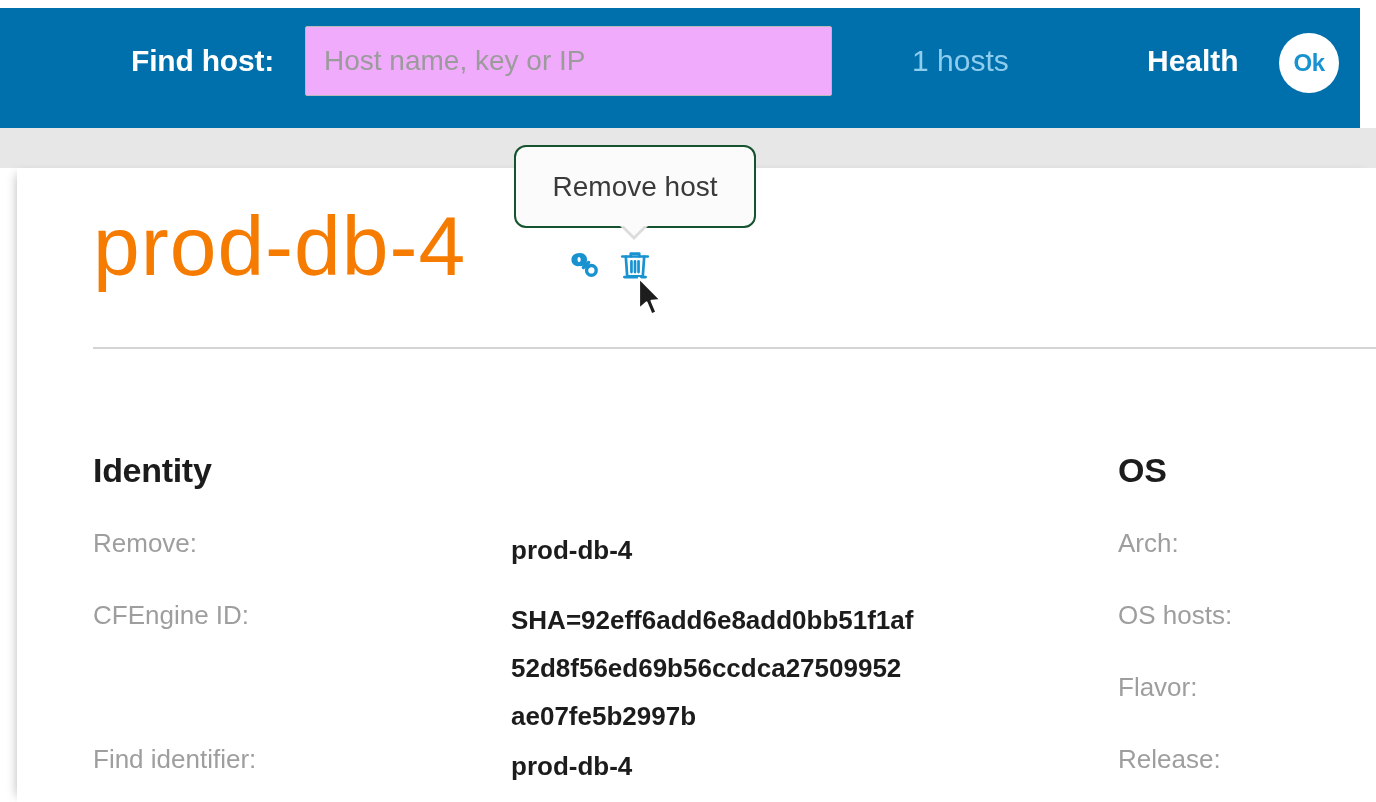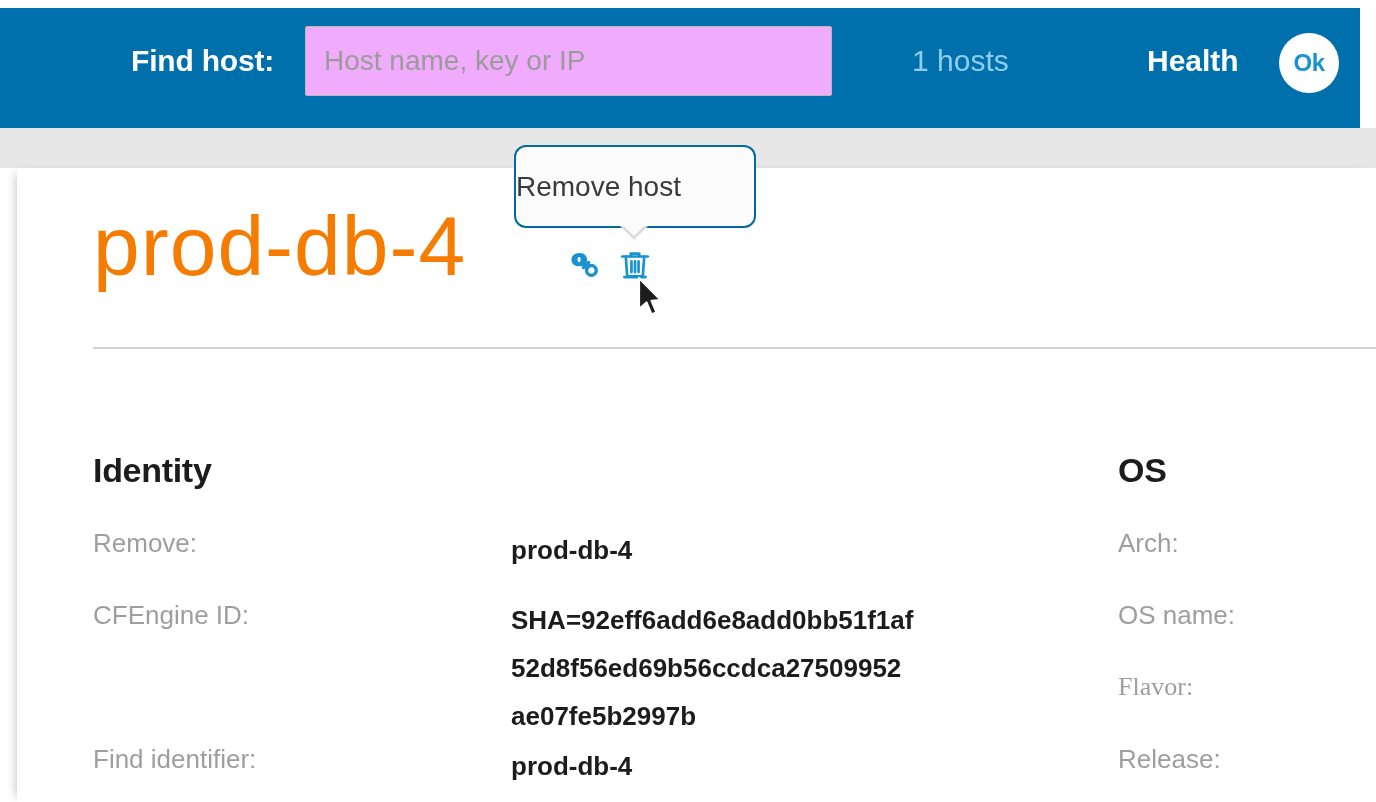--- a/index.html
+++ b/index.html
@@ -176,35 +176,36 @@
   #lbl-fqhost      { left: 76px;  top: 360px; }
   #val-fqhost      { left: 494px; top: 358px; }
   #lbl-cfengine-id { left: 76px;  top: 432px; }
   #val-cfengine-id { left: 494px; top: 428px; width: 520px; }
   #lbl-host-id     { left: 76px;  top: 576px; }
   #val-host-id     { left: 494px; top: 574px; }
 
   
   #lbl-arch    { left: 1101px; top: 360px; }
   #lbl-os-type { left: 1101px; top: 432px; }
-  #lbl-flavor  { left: 1101px; top: 504px; font-family: Liberation Serif, serif; }
+  #lbl-flavor  { left: 1101px; top: 504px; }
   #lbl-release { left: 1101px; top: 576px; }
 
   
   #remove-host-tooltip {
     position: absolute;
     left: 514px;
     top: 145px;
     width: 242px;
     height: 83px;
     background: #fbfbfb;
-    border: 2px solid #0369a1;
+    border: 2px solid #14532d;
     border-radius: 12px;
     display: flex;
     align-items: center;
+    justify-content: center;
     z-index: 40;
   }
   #remove-host-tooltip .tip-text {
     font-size: 28px;
     font-weight: 400;
     color: #3a3a3a;
     white-space: nowrap;
   }
   #tooltip-arrow-outer,
   #tooltip-arrow-inner {
@@ -291,21 +292,21 @@
   <div id="val-cfengine-id" class="field-value">SHA=92eff6add6e8add0bb51f1af
 52d8f56ed69b56ccdca27509952
 ae07fe5b2997b</div>
 
   <div id="lbl-host-id" class="field-label">Find identifier:</div>
   <div id="val-host-id" class="field-value">prod-db-4</div>
 
   <div id="os-heading" class="column-heading">OS</div>
 
   <div id="lbl-arch" class="field-label">Arch:</div>
-  <div id="lbl-os-type" class="field-label">OS name:</div>
+  <div id="lbl-os-type" class="field-label">OS hosts:</div>
   <div id="lbl-flavor" class="field-label">Flavor:</div>
   <div id="lbl-release" class="field-label">Release:</div>
 </div>
 
 <div id="remove-host-tooltip">
   <span class="tip-text">Remove host</span>
   <span id="tooltip-arrow-outer"></span>
   <span id="tooltip-arrow-inner"></span>
 </div>
 

